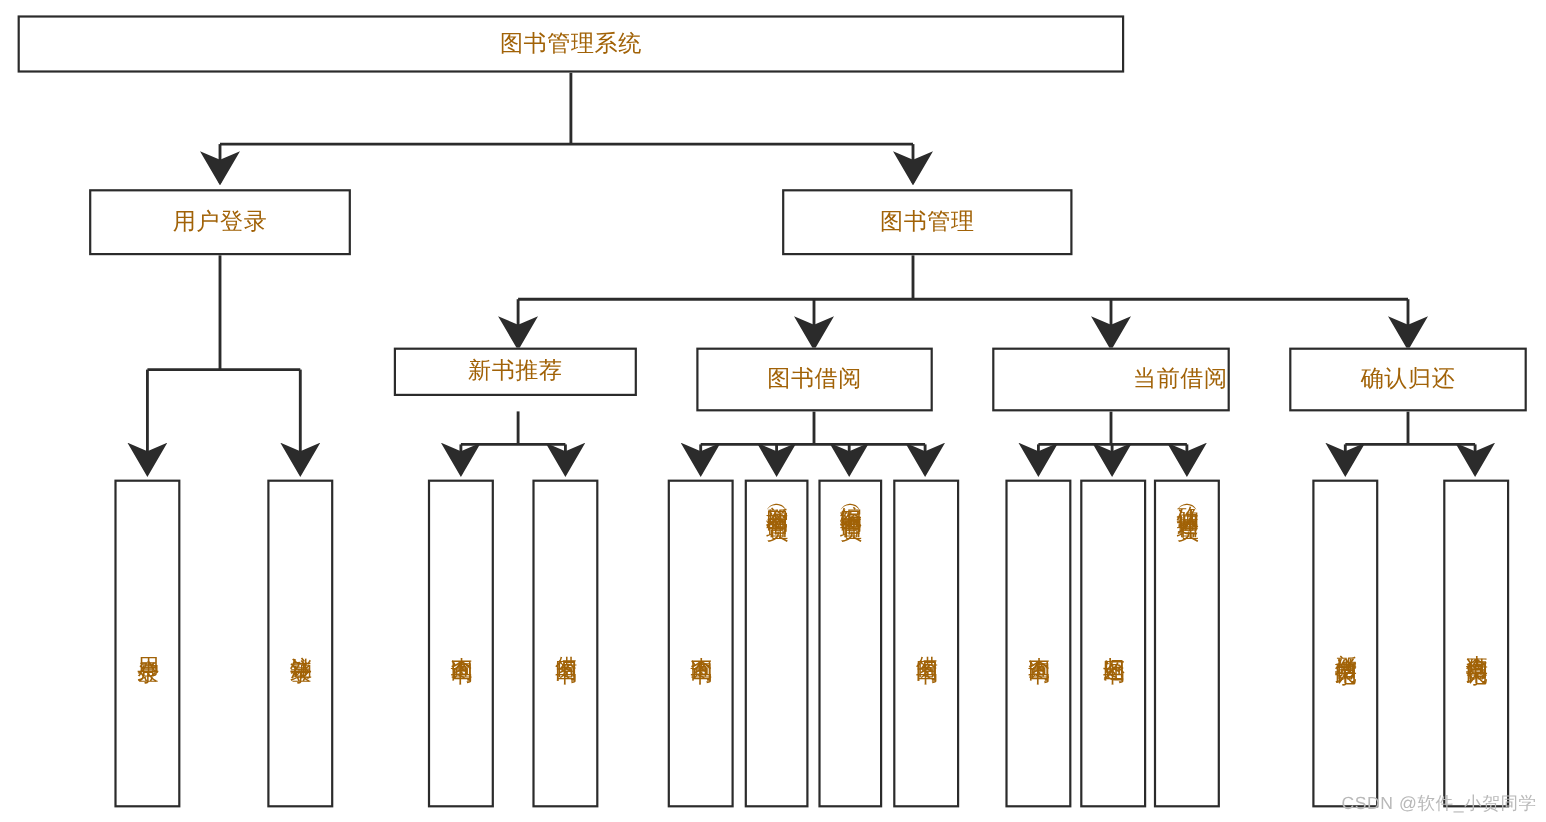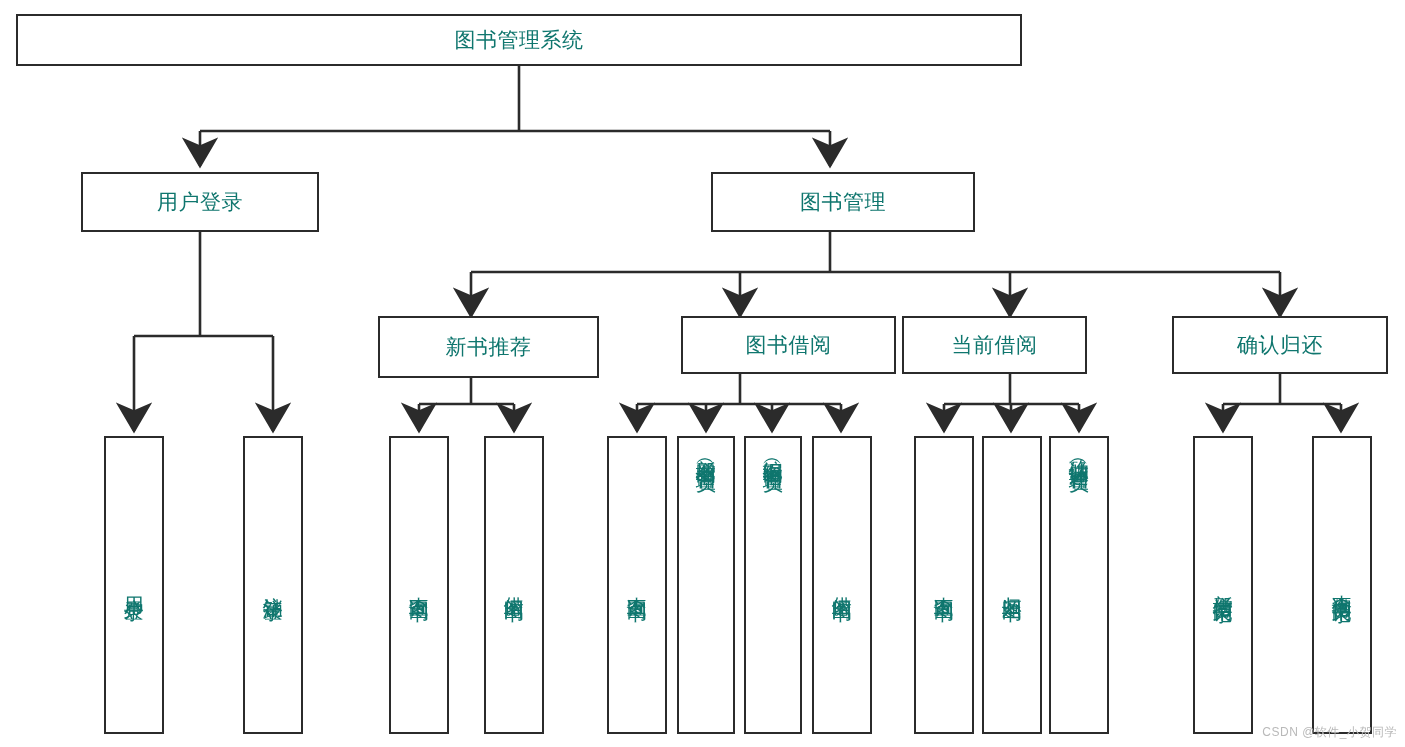--- a/index.html
+++ b/index.html
@@ -26,21 +26,21 @@
     pointer-events: none;
   }
   .node {
     position: absolute;
     box-sizing: border-box;
     background: #ffffff;
     border: 2px solid #2b2b2b;
     display: flex;
     align-items: center;
     justify-content: center;
-    color: #0f766e;
+    color: #a16207;
   }
   .node .lbl {
     display: block;
     text-align: center;
     line-height: 1.18;
     letter-spacing: 0.5px;
     white-space: pre-line;
   }
   .h-node .lbl {
     font-size: 21px;
@@ -58,21 +58,21 @@
     margin: 0 auto;
   }
   .v-node.centered {
     align-items: center;
     padding-top: 0;
   }
   #watermark {
     position: absolute;
     right: 8px;
     bottom: 6px;
-    font-size: 12px;
+    font-size: 16px;
     color: #b9b9b9;
     letter-spacing: 0.5px;
     white-space: nowrap;
     user-select: none;
   }
 </style>
 </head>
 <body>
 
 <div id="canvas">
@@ -134,27 +134,27 @@
     <span class="lbl">图书管理系统</span>
   </div>
 
   <div class="node h-node" style="left:81px; top:172px; width:238px; height:60px;">
     <span class="lbl">用户登录</span>
   </div>
   <div class="node h-node" style="left:711px; top:172px; width:264px; height:60px;">
     <span class="lbl">图书管理</span>
   </div>
 
-  <div class="node h-node" style="left:378px; top:316px; width:221px; height:62px;">
+  <div class="node h-node" style="left:358px; top:316px; width:221px; height:44px;">
     <span class="lbl">新书推荐</span>
   </div>
-  <div class="node h-node" style="left:633px; top:316px; width:215px; height:58px;margin-left:48px;">
+  <div class="node h-node" style="left:633px; top:316px; width:215px; height:58px;">
     <span class="lbl">图书借阅</span>
   </div>
-  <div class="node h-node" style="left:902px; top:316px; width:185px; height:58px;">
+  <div class="node h-node" style="left:902px; top:316px; width:216px; height:58px;justify-content:flex-end;">
     <span class="lbl">当前借阅</span>
   </div>
   <div class="node h-node" style="left:1172px; top:316px; width:216px; height:58px;">
     <span class="lbl">确认归还</span>
   </div>
 
   <div class="node v-node centered" style="left:104px; top:436px; width:60px; height:298px;">
     <span class="lbl">用户登录</span>
   </div>
   <div class="node v-node centered" style="left:243px; top:436px; width:60px; height:298px;">

